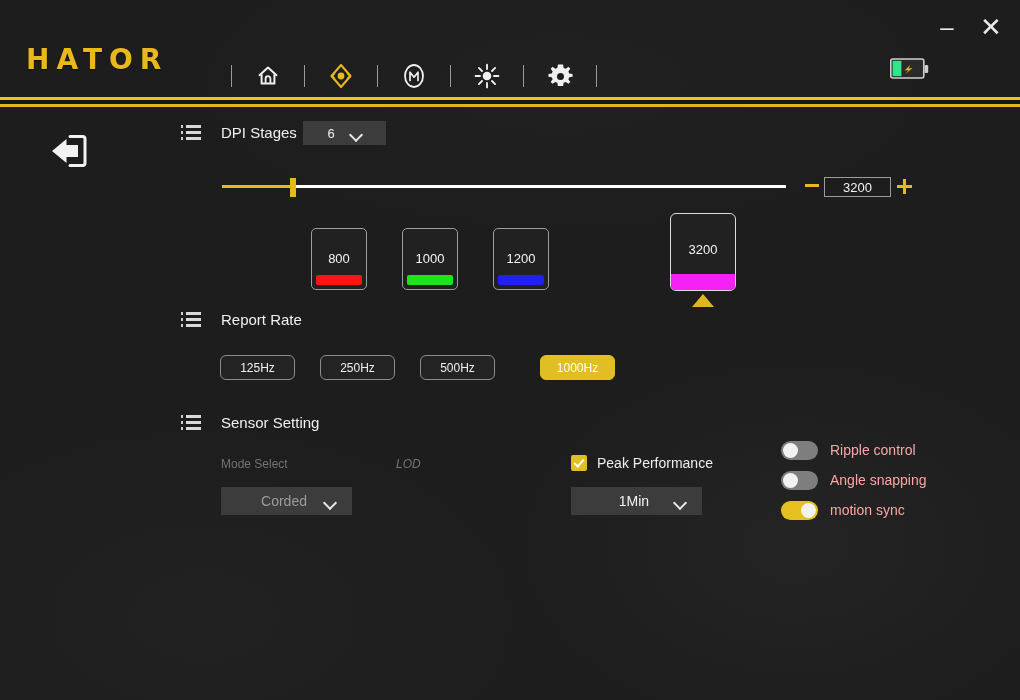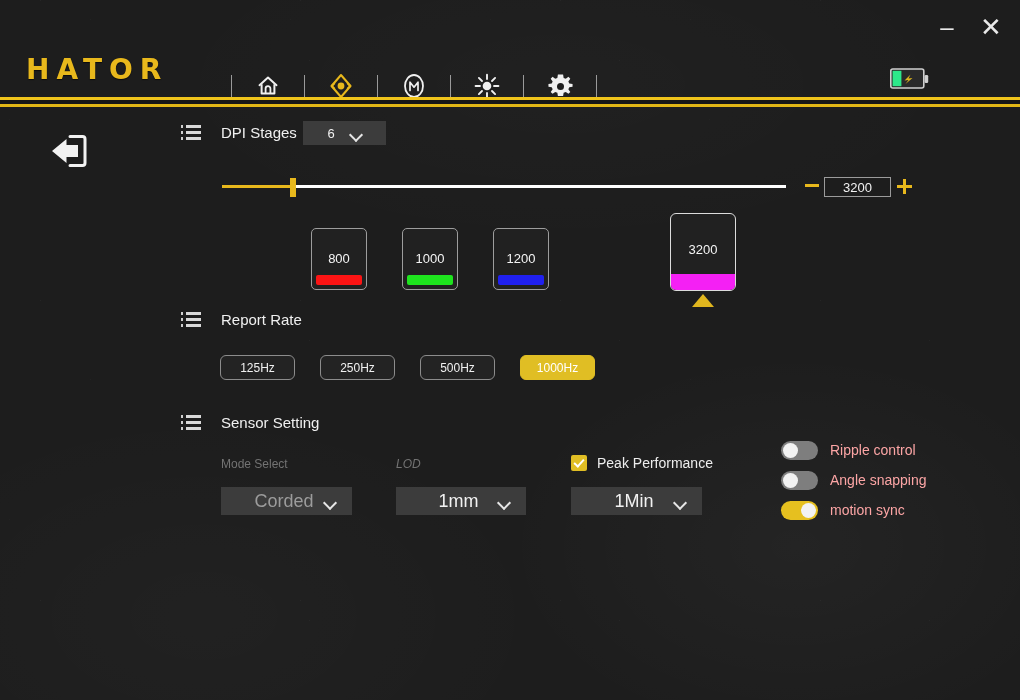--- a/index.html
+++ b/index.html
@@ -54,21 +54,21 @@
     line-height: 1;
     cursor: pointer;
     user-select: none;
   }
   #btn-min { right: 58px; top: 12px; font-size: 24px; font-weight: 400; }
   #btn-close { right: 14px; top: 12px; font-size: 26px; font-weight: 300; }
 
   
   #header {
     position: absolute;
-    left: 0; top: 10px;
+    left: 0; top: 0;
     width: 948px; height: 98px;
     z-index: 5;
   }
   #logo {
     position: absolute;
     left: 26px; top: 43px;
     font-size: 28px;
     letter-spacing: 7px;
     font-weight: 700;
     color: #e8b81c;
@@ -303,20 +303,21 @@
     font-size: 12px;
     display: flex; align-items: center; justify-content: center;
     margin-right: 25px;
     cursor: pointer;
     flex: none;
   }
   .rate-btn.active {
     background: #e0be24;
     border-color: #e0be24;
     color: #ffffff;
+    margin-left: 20px;
   }
 
   
   #icon-sensor { left: 181px; top: 415px; }
   #title-sensor { left: 221px; top: 414px; }
 
   .field-label {
     position: absolute;
     color: #737373;
     font-size: 12px;
@@ -327,21 +328,21 @@
     height: 28px;
     background: #3c3c3c;
     display: flex;
     align-items: center;
     cursor: pointer;
   }
   .dd .val {
     flex: 1;
     text-align: center;
     color: #f2f2f2;
-    font-size: 18px;
+    font-size: 14px;
     padding-left: 22px;
   }
   .dd .chev { margin-right: 16px; }
   .dd.disabled .val { color: #9c9c9c; }
 
   #lbl-mode   { left: 221px; top: 457px; }
   #dd-mode    { left: 221px; top: 487px; width: 131px; }
   #lbl-lod    { left: 396px; top: 457px; font-style: italic; }
   #dd-lod     { left: 396px; top: 487px; width: 130px; }
 
@@ -623,24 +624,20 @@
   </div>
   <div class="section-title" id="title-sensor">Sensor Setting</div>
 
   <div class="field-label" id="lbl-mode">Mode Select</div>
   <div class="dd disabled" id="dd-mode">
     <span class="val">Corded</span>
     <span class="chev"></span>
   </div>
 
   <div class="field-label" id="lbl-lod">LOD</div>
-  <div class="dd" id="dd-lod">
-    <span class="val">1mm</span>
-    <span class="chev"></span>
-  </div>
 
   <div id="peak-row">
     <div id="peak-check"></div>
     <div id="peak-label">Peak Performance</div>
   </div>
   <div class="dd" id="dd-peak">
     <span class="val">1Min</span>
     <span class="chev"></span>
   </div>
 

